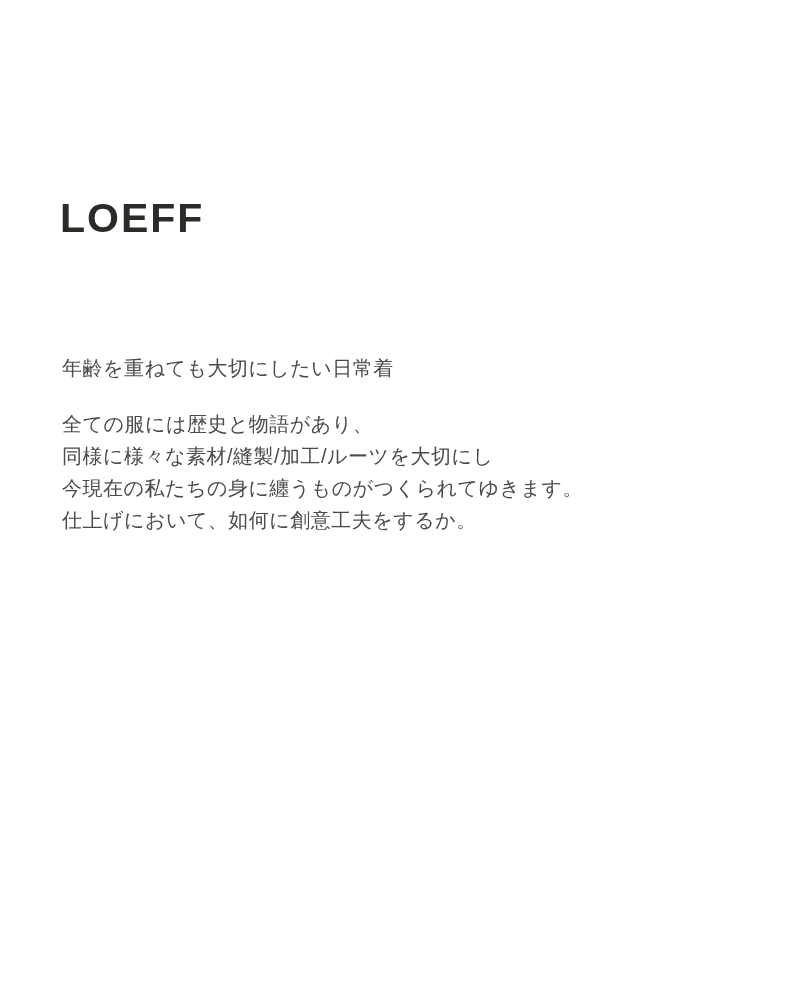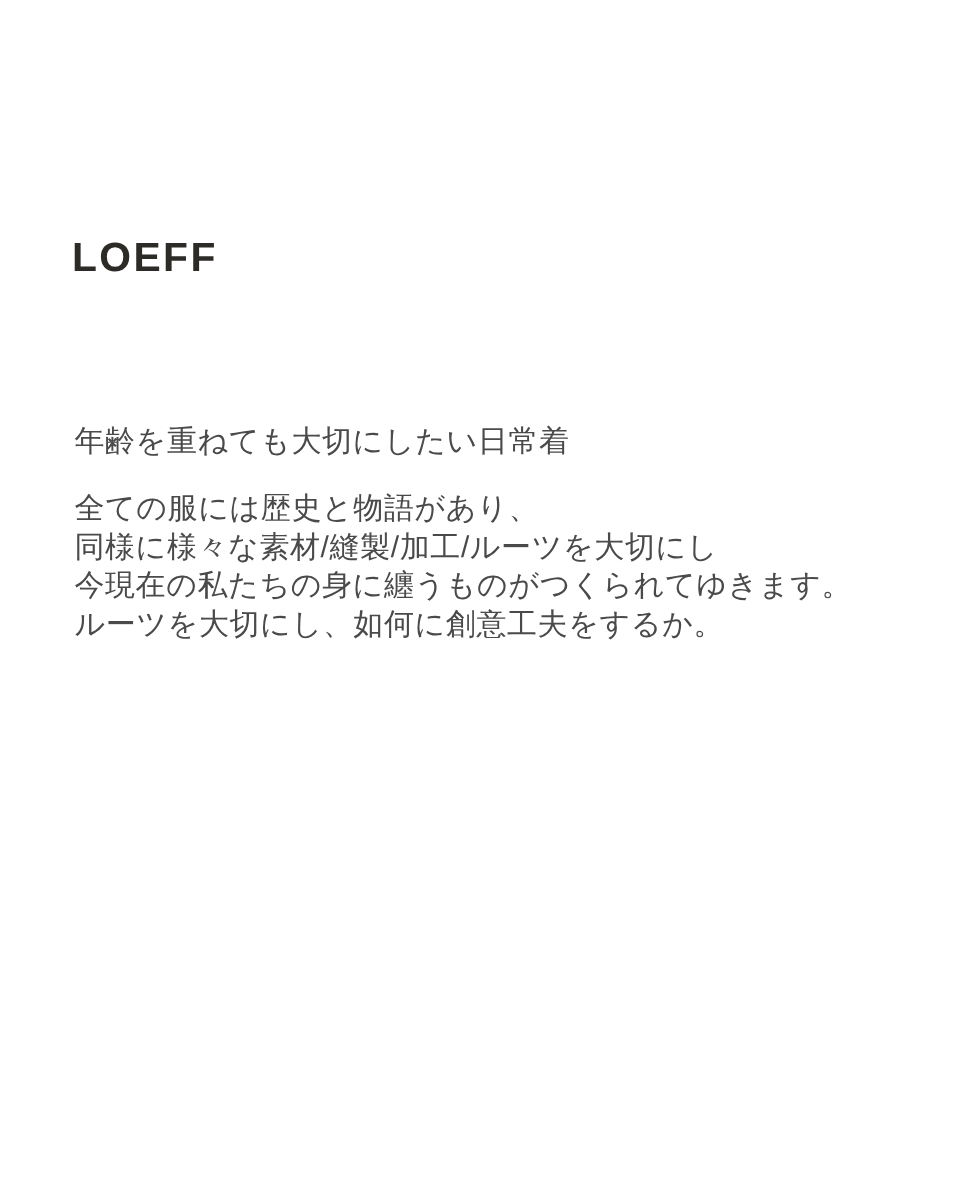--- a/index.html
+++ b/index.html
@@ -13,34 +13,34 @@
     width: 800px;
     height: 1000px;
     background: #ffffff;
     overflow: hidden;
     font-family: "Liberation Sans", sans-serif;
   }
   .logo {
     position: absolute;
     left: 60px;
     top: 198px;
-    font-size: 34px;
+    font-size: 41px;
     font-weight: 700;
     letter-spacing: 2px;
     line-height: 1;
     color: #2d2b27;
     white-space: nowrap;
     text-align: right;
   }
   .statement {
     position: absolute;
     left: 62px;
     top: 352px;
     width: 680px;
-    font-size: 25px;
+    font-size: 20px;
     line-height: 32px;
     font-weight: 400;
     color: #4a4a4a;
     letter-spacing: 0.5px;
   }
   .tagline {
     margin: 0;
   }
   .lines {
     margin: 24px 0 0 0;
@@ -56,17 +56,17 @@
 
   <div class="logo">LOEFF</div>
 
   <div class="statement">
     <p class="tagline">年齢を重ねても大切にしたい日常着</p>
 
     <div class="lines">
       <div class="line">全ての服には歴史と物語があり、</div>
       <div class="line">同様に様々な素材/縫製/加工/ルーツを大切にし</div>
       <div class="line">今現在の私たちの身に纏うものがつくられてゆきます。</div>
-      <div class="line">ルーツを大切にし、如何に創意工夫をするか。</div>
+      <div class="line">仕上げにおいて、如何に創意工夫をするか。</div>
     </div>
   </div>
 
 </div>
 
 </body></html>

